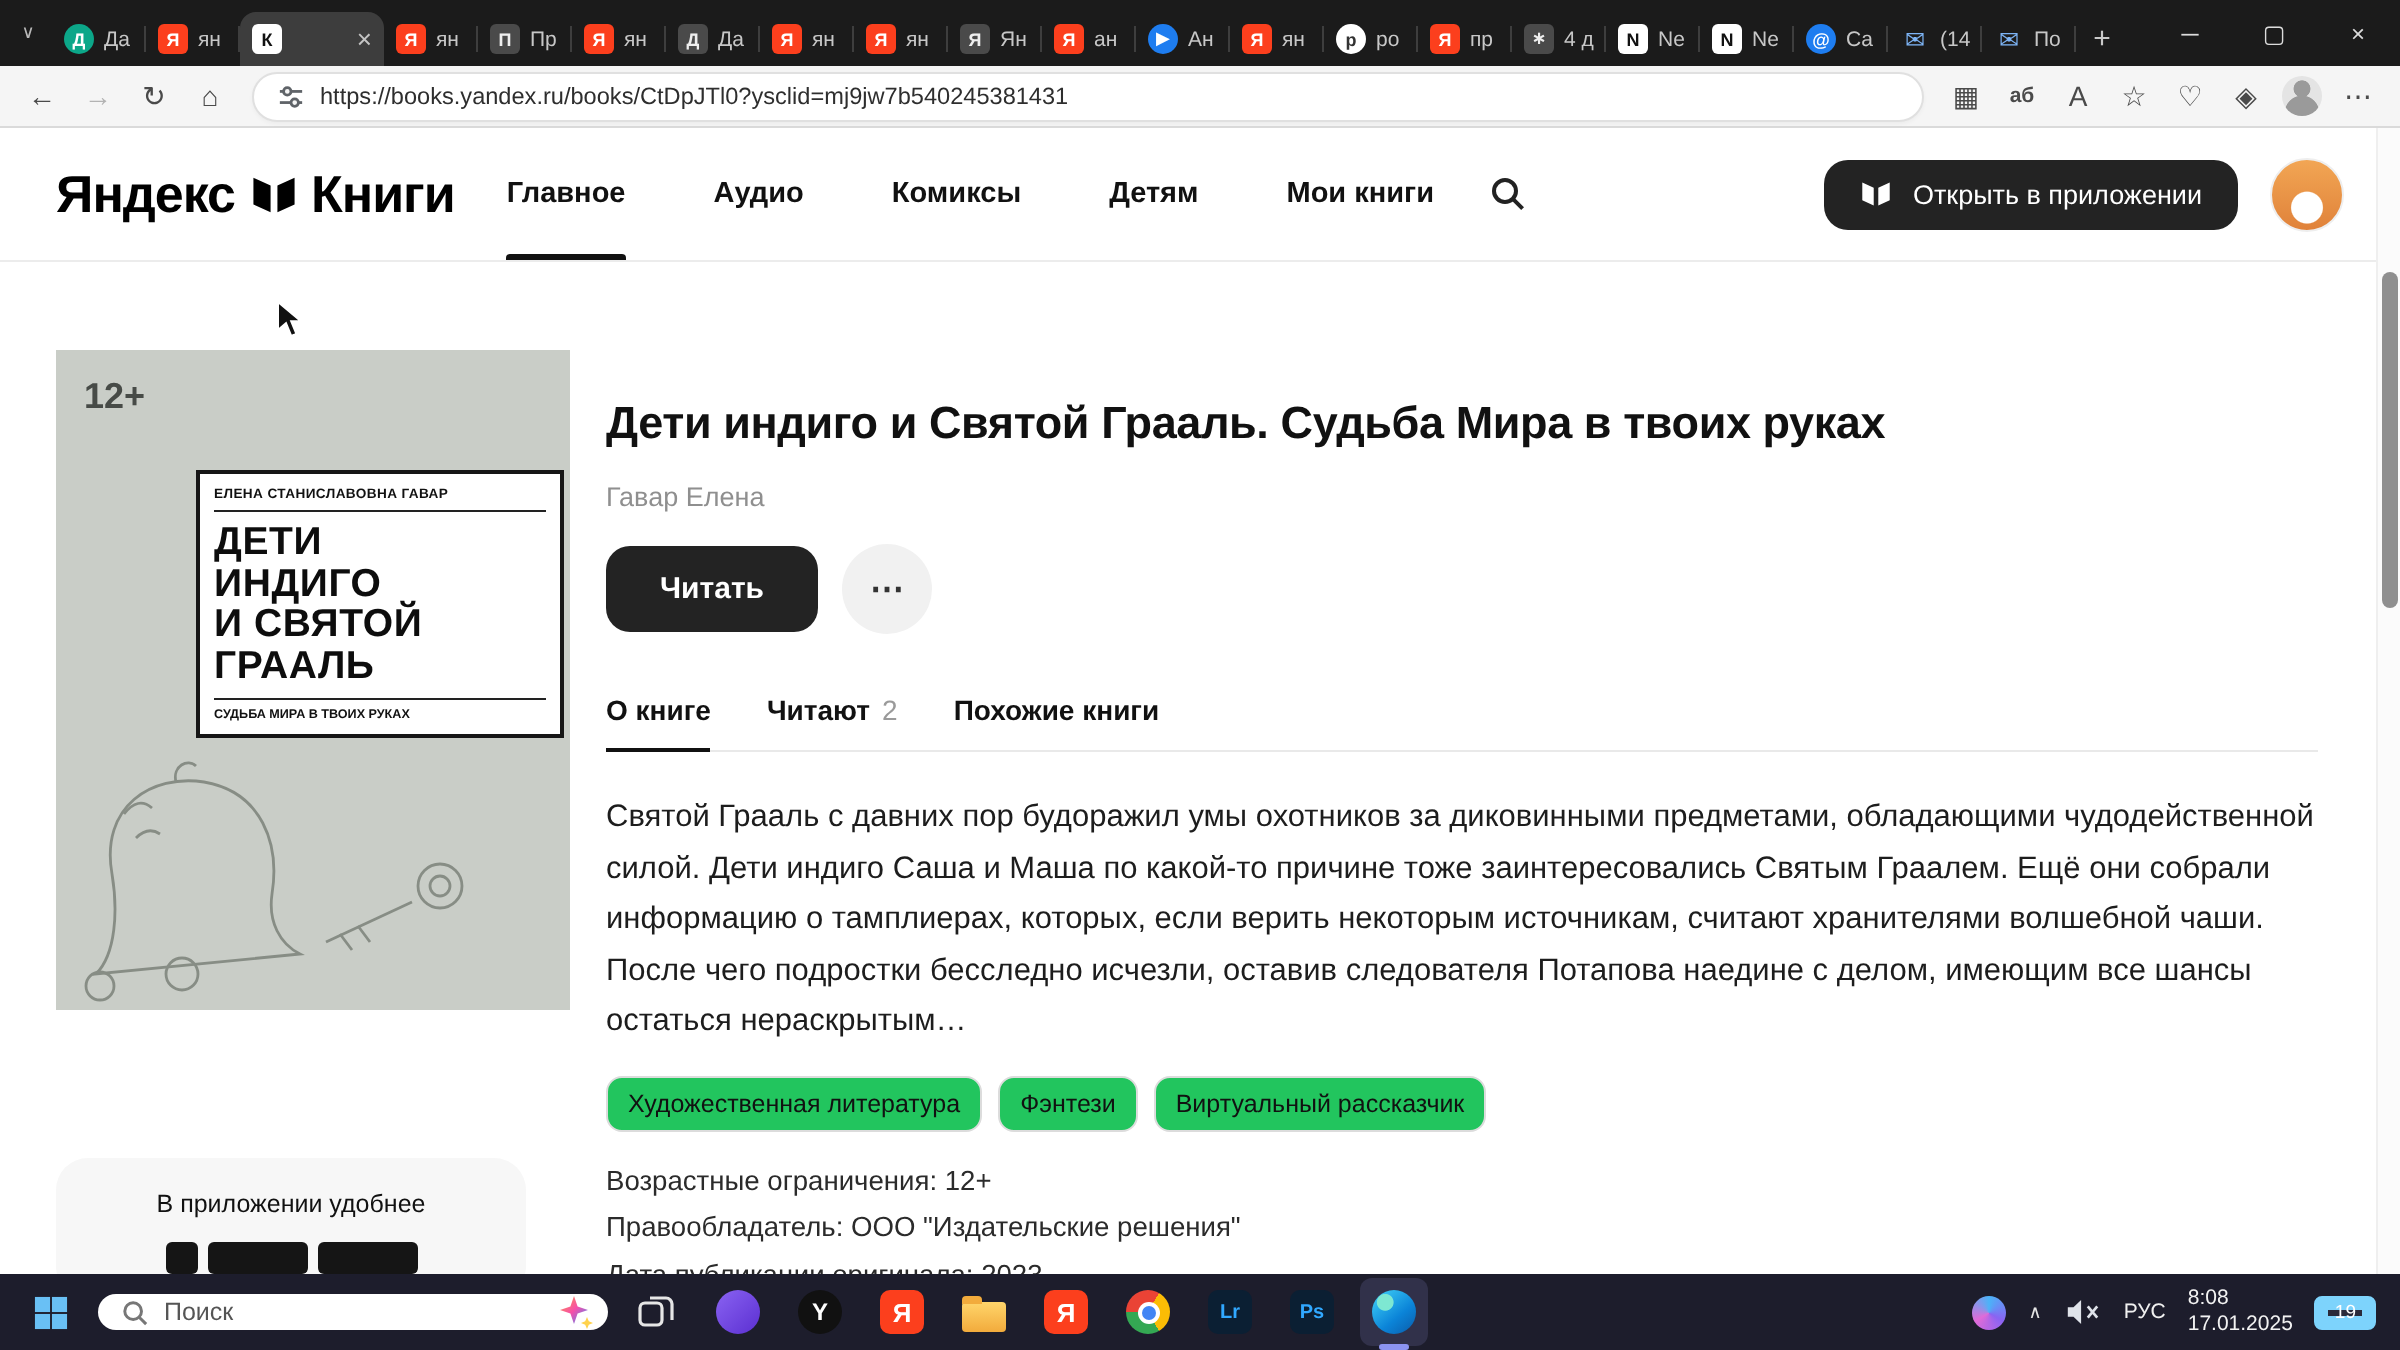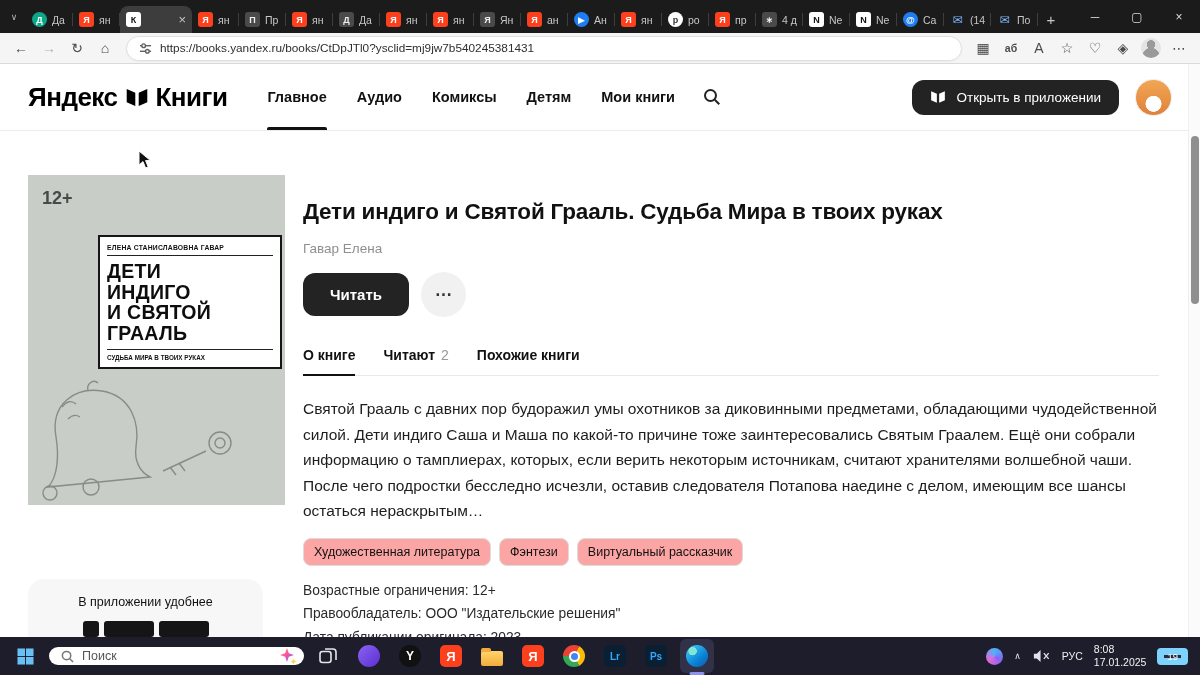--- a/index.html
+++ b/index.html
@@ -38,21 +38,21 @@
   .tavatar { width:20px; height:20px; border-radius:50%;
     background: radial-gradient(circle at 50% 32%, #9a9a9a 0 24%, transparent 26%),
                 radial-gradient(circle at 50% 92%, #9a9a9a 0 40%, transparent 42%), #e4e4e4; }
 
   
   .page { height:573px; background:#fff; position:relative; overflow:hidden; }
 
   .site-header { height:67px; border-bottom:1px solid #ececec; display:flex; align-items:stretch; padding:0 28px; }
   .hleft { display:flex; align-items:center; gap:7px; }
   .logo-txt { font-size:26px; font-weight:700; color:#000; letter-spacing:-0.5px; }
-  .site-nav { display:flex; gap:30px; margin-left:40px; align-items:stretch; }
+  .site-nav { display:flex; gap:44px; margin-left:26px; align-items:stretch; }
   .nav-item { display:flex; align-items:center; font-size:14.5px; font-weight:600; color:#111; position:relative; cursor:pointer; }
   .nav-item.active::after { content:""; position:absolute; left:0; right:0; bottom:0; height:3px; background:#111; border-radius:2px 2px 0 0; }
   .hsearch { display:flex; align-items:center; margin-left:28px; }
   .hright { margin-left:auto; display:flex; align-items:center; gap:16px; }
   .app-btn { display:flex; align-items:center; gap:10px; background:#232323; color:#fff; border-radius:12px;
              padding:10px 18px; font-size:13.5px; font-weight:500; cursor:pointer; }
   .site-avatar { width:37px; height:37px; border-radius:50%;
     background: radial-gradient(circle at 50% 68%, #fff 0 26%, transparent 28%),
                 linear-gradient(180deg,#f2a654,#e0823a); border:1px solid #eee; }
 
@@ -82,21 +82,21 @@
   .read-btn { background:#232323; color:#fff; border:none; border-radius:12px; padding:13px 27px;
               font-size:15px; font-weight:700; font-family:inherit; cursor:pointer; }
   .more-btn { width:45px; height:45px; border-radius:50%; background:#f1f1f1; color:#333; border:none;
               font-size:17px; font-weight:700; display:flex; align-items:center; justify-content:center; cursor:pointer; }
   .btabs { display:flex; gap:28px; margin-top:30px; border-bottom:1px solid #e9e9e9; }
   .btab { font-size:14px; font-weight:600; color:#111; padding-bottom:12px; position:relative; cursor:pointer; display:flex; gap:6px; }
   .btab.active::after { content:""; position:absolute; left:0; right:0; bottom:-1px; height:2.5px; background:#111; }
   .btab .cnt { color:#9a9a9a; font-weight:400; }
   .desc { margin-top:20px; font-size:15.5px; line-height:25.5px; color:#1d1d1d; }
   .chips { display:flex; gap:8px; margin-top:14px; }
-  .chip { border:1px solid #dcdcdc; border-radius:8px; padding:6px 10px; font-size:12.5px; color:#111; background:#fca5a5; cursor:pointer; }
+  .chip { border:1px solid #dcdcdc; border-radius:8px; padding:6px 10px; font-size:12.5px; color:#111; background:#22c55e; cursor:pointer; }
   .details { margin-top:13px; }
   .detail { font-size:13.8px; color:#2b2b2b; line-height:23.5px; }
 
   
   .pscroll { position:absolute; right:0; top:0; bottom:0; width:12px; background:#fbfbfb; border-left:1px solid #efefef; }
   .pthumb { position:absolute; left:2px; top:72px; width:8px; height:168px; background:#8f8f8f; border-radius:4px; }
 
   
   .taskbar { position:absolute; left:0; right:0; bottom:0; height:38px; background:#1d1d2c; display:flex;
              align-items:center; padding:0 8px; gap:7px; }

